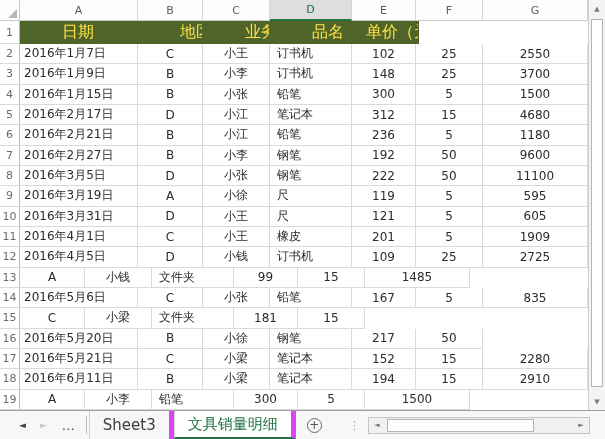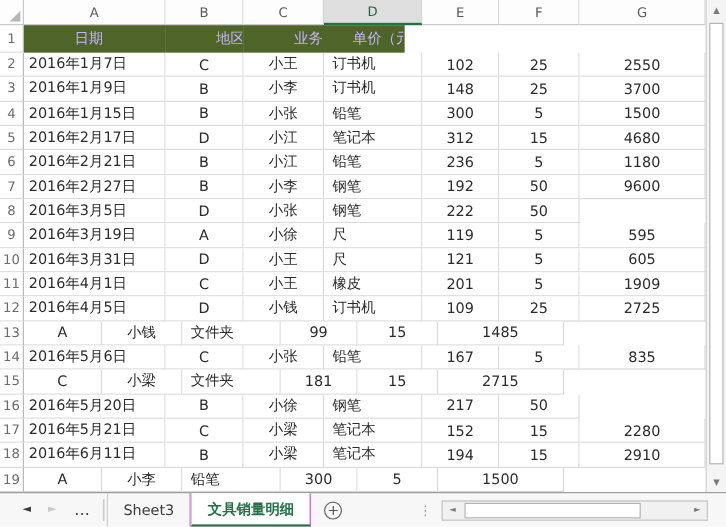--- a/index.html
+++ b/index.html
@@ -18,22 +18,22 @@
   }
   .colhead .hcell.sel { background:#dedede; color:#19663a; border-bottom:2px solid #217346; }
   .corner { width:20px; background:#fdfdfd; border-right:1px solid #c9c9c9; border-bottom:1px solid #c9c9c9; position:relative; }
   .corner .tri { position:absolute; right:2px; bottom:2px; width:0; height:0;
     border-left:9px solid transparent; border-bottom:9px solid #b7b7b7; }
   .c0{width:118px}.c1{width:65px}.c2{width:67px}.c3{width:82px}.c4{width:64px}.c5{width:67px}.c6{width:105px}
   
   .hdr-row { display:flex; height:23px; }
   .hdr-row .rownum { height:100%; }
   .hdr-row .gcell {
-    background:#4f6428; color:#c4b5fd; display:flex; align-items:center;
-    border-right:1px solid #4f6428; font-size:12px; overflow:hidden; white-space:nowrap;padding-left:42px;
+    background:#4f6428; color:#fde047; display:flex; align-items:center;
+    border-right:1px solid #4f6428; font-size:16px; overflow:hidden; white-space:nowrap;padding-left:42px;
   }
   .rownum {
     width:20px; background:#fff; border-right:1px solid #b9b9b9; border-bottom:1px solid #dadada;
     color:#6b6b6b; font-size:11px; display:flex; align-items:center; justify-content:center;
   }
   .rows { display:flex; flex-direction:column; height:366px; }
   .sheet-row { display:flex; flex:1; }
   .cell {
     border-right:1px solid #dadada; border-bottom:1px solid #dadada;
     display:flex; align-items:center; overflow:hidden; white-space:nowrap;
@@ -57,24 +57,24 @@
     position:absolute; left:0; bottom:0; width:605px; height:29px;
     background:#f7f7f7; border-top:1px solid #9d9d9d;
     display:flex; align-items:center;
   }
   .navarrow { font-size:9px; color:#3e3e3e; padding:0 7px; cursor:default; }
   .navarrow.disabled { color:#c9c9c9; }
   .nav-first { margin-left:12px; }
   .ellipsis { font-size:13px; color:#3e3e3e; padding:0 8px; letter-spacing:1px; }
   .vdiv { width:1px; height:18px; background:#bfbfbf; margin:0 2px; }
   .tab { height:100%; display:flex; align-items:center; padding:0 13px;
-    color:#3c3c3c; font-size:12px; border-right:1px solid #d946ef; }
+    color:#3c3c3c; font-size:15px; border-right:5px solid #d946ef; }
   .tab.first { border-left:1px solid #cfcfcf; }
   .tab.active {
-    background:#ffffff; color:#217346; font-weight:bold;
+    background:#ffffff; color:#217346; font-weight:normal;
     border-bottom:2px solid #217346; border-left:1px solid #cfcfcf;
   }
   .addbtn { width:15px; height:15px; border:1px solid #6a6a6a; border-radius:50%;
     display:flex; align-items:center; justify-content:center; color:#555;
     font-size:12px; line-height:1; margin-left:11px; padding-bottom:1px; }
   .grip { margin-left:auto; color:#9a9a9a; font-size:11px; letter-spacing:0; padding-right:8px; }
   .hscroll { width:222px; height:17px; margin-right:15px; background:#f1f1f1;
     border:1px solid #c4c4c4; display:flex; align-items:stretch; }
   .hbtn { width:16px; display:flex; align-items:center; justify-content:center;
     color:#7a7a7a; font-size:7px; }
@@ -100,20 +100,21 @@
       <div class="hcell c4">E</div>
       <div class="hcell c5">F</div>
       <div class="hcell c6">G</div>
     </div>
 
     <div class="hdr-row">
       <div class="rownum">1</div>
       <div class="gcell c0 al">日期</div>
       <div class="gcell c1 al">地区</div>
       <div class="gcell c2 al">业务员</div>
+      <div class="gcell c3 al3">品名</div>
       <div class="gcell c5 ac">单价（元）</div>
     </div>
 
     <div class="rows">
         <div class="sheet-row">
           <div class="rownum">2</div>
           <div class="cell c0 al">2016年1月7日</div>
           <div class="cell c1 ac">C</div>
           <div class="cell c2 ac">小王</div>
           <div class="cell c3 al3">订书机</div>
@@ -172,20 +173,21 @@
           <div class="cell c6 ac">9600</div>
         </div>
         <div class="sheet-row">
           <div class="rownum">8</div>
           <div class="cell c0 al">2016年3月5日</div>
           <div class="cell c1 ac">D</div>
           <div class="cell c2 ac">小张</div>
           <div class="cell c3 al3">钢笔</div>
           <div class="cell c4 ac">222</div>
           <div class="cell c5 ac">50</div>
+          <div class="cell c6 ac">11100</div>
         </div>
         <div class="sheet-row">
           <div class="rownum">9</div>
           <div class="cell c0 al">2016年3月19日</div>
           <div class="cell c1 ac">A</div>
           <div class="cell c2 ac">小徐</div>
           <div class="cell c3 al3">尺</div>
           <div class="cell c4 ac">119</div>
           <div class="cell c5 ac">5</div>
           <div class="cell c6 ac">595</div>
@@ -239,21 +241,20 @@
           <div class="cell c5 ac">5</div>
           <div class="cell c6 ac">835</div>
         </div>
         <div class="sheet-row">
           <div class="rownum">15</div>
           <div class="cell c1 ac">C</div>
           <div class="cell c2 ac">小梁</div>
           <div class="cell c3 al3">文件夹</div>
           <div class="cell c4 ac">181</div>
           <div class="cell c5 ac">15</div>
-          <div class="cell c6 ac">2715</div>
         </div>
         <div class="sheet-row">
           <div class="rownum">16</div>
           <div class="cell c0 al">2016年5月20日</div>
           <div class="cell c1 ac">B</div>
           <div class="cell c2 ac">小徐</div>
           <div class="cell c3 al3">钢笔</div>
           <div class="cell c4 ac">217</div>
           <div class="cell c5 ac">50</div>
         </div>

